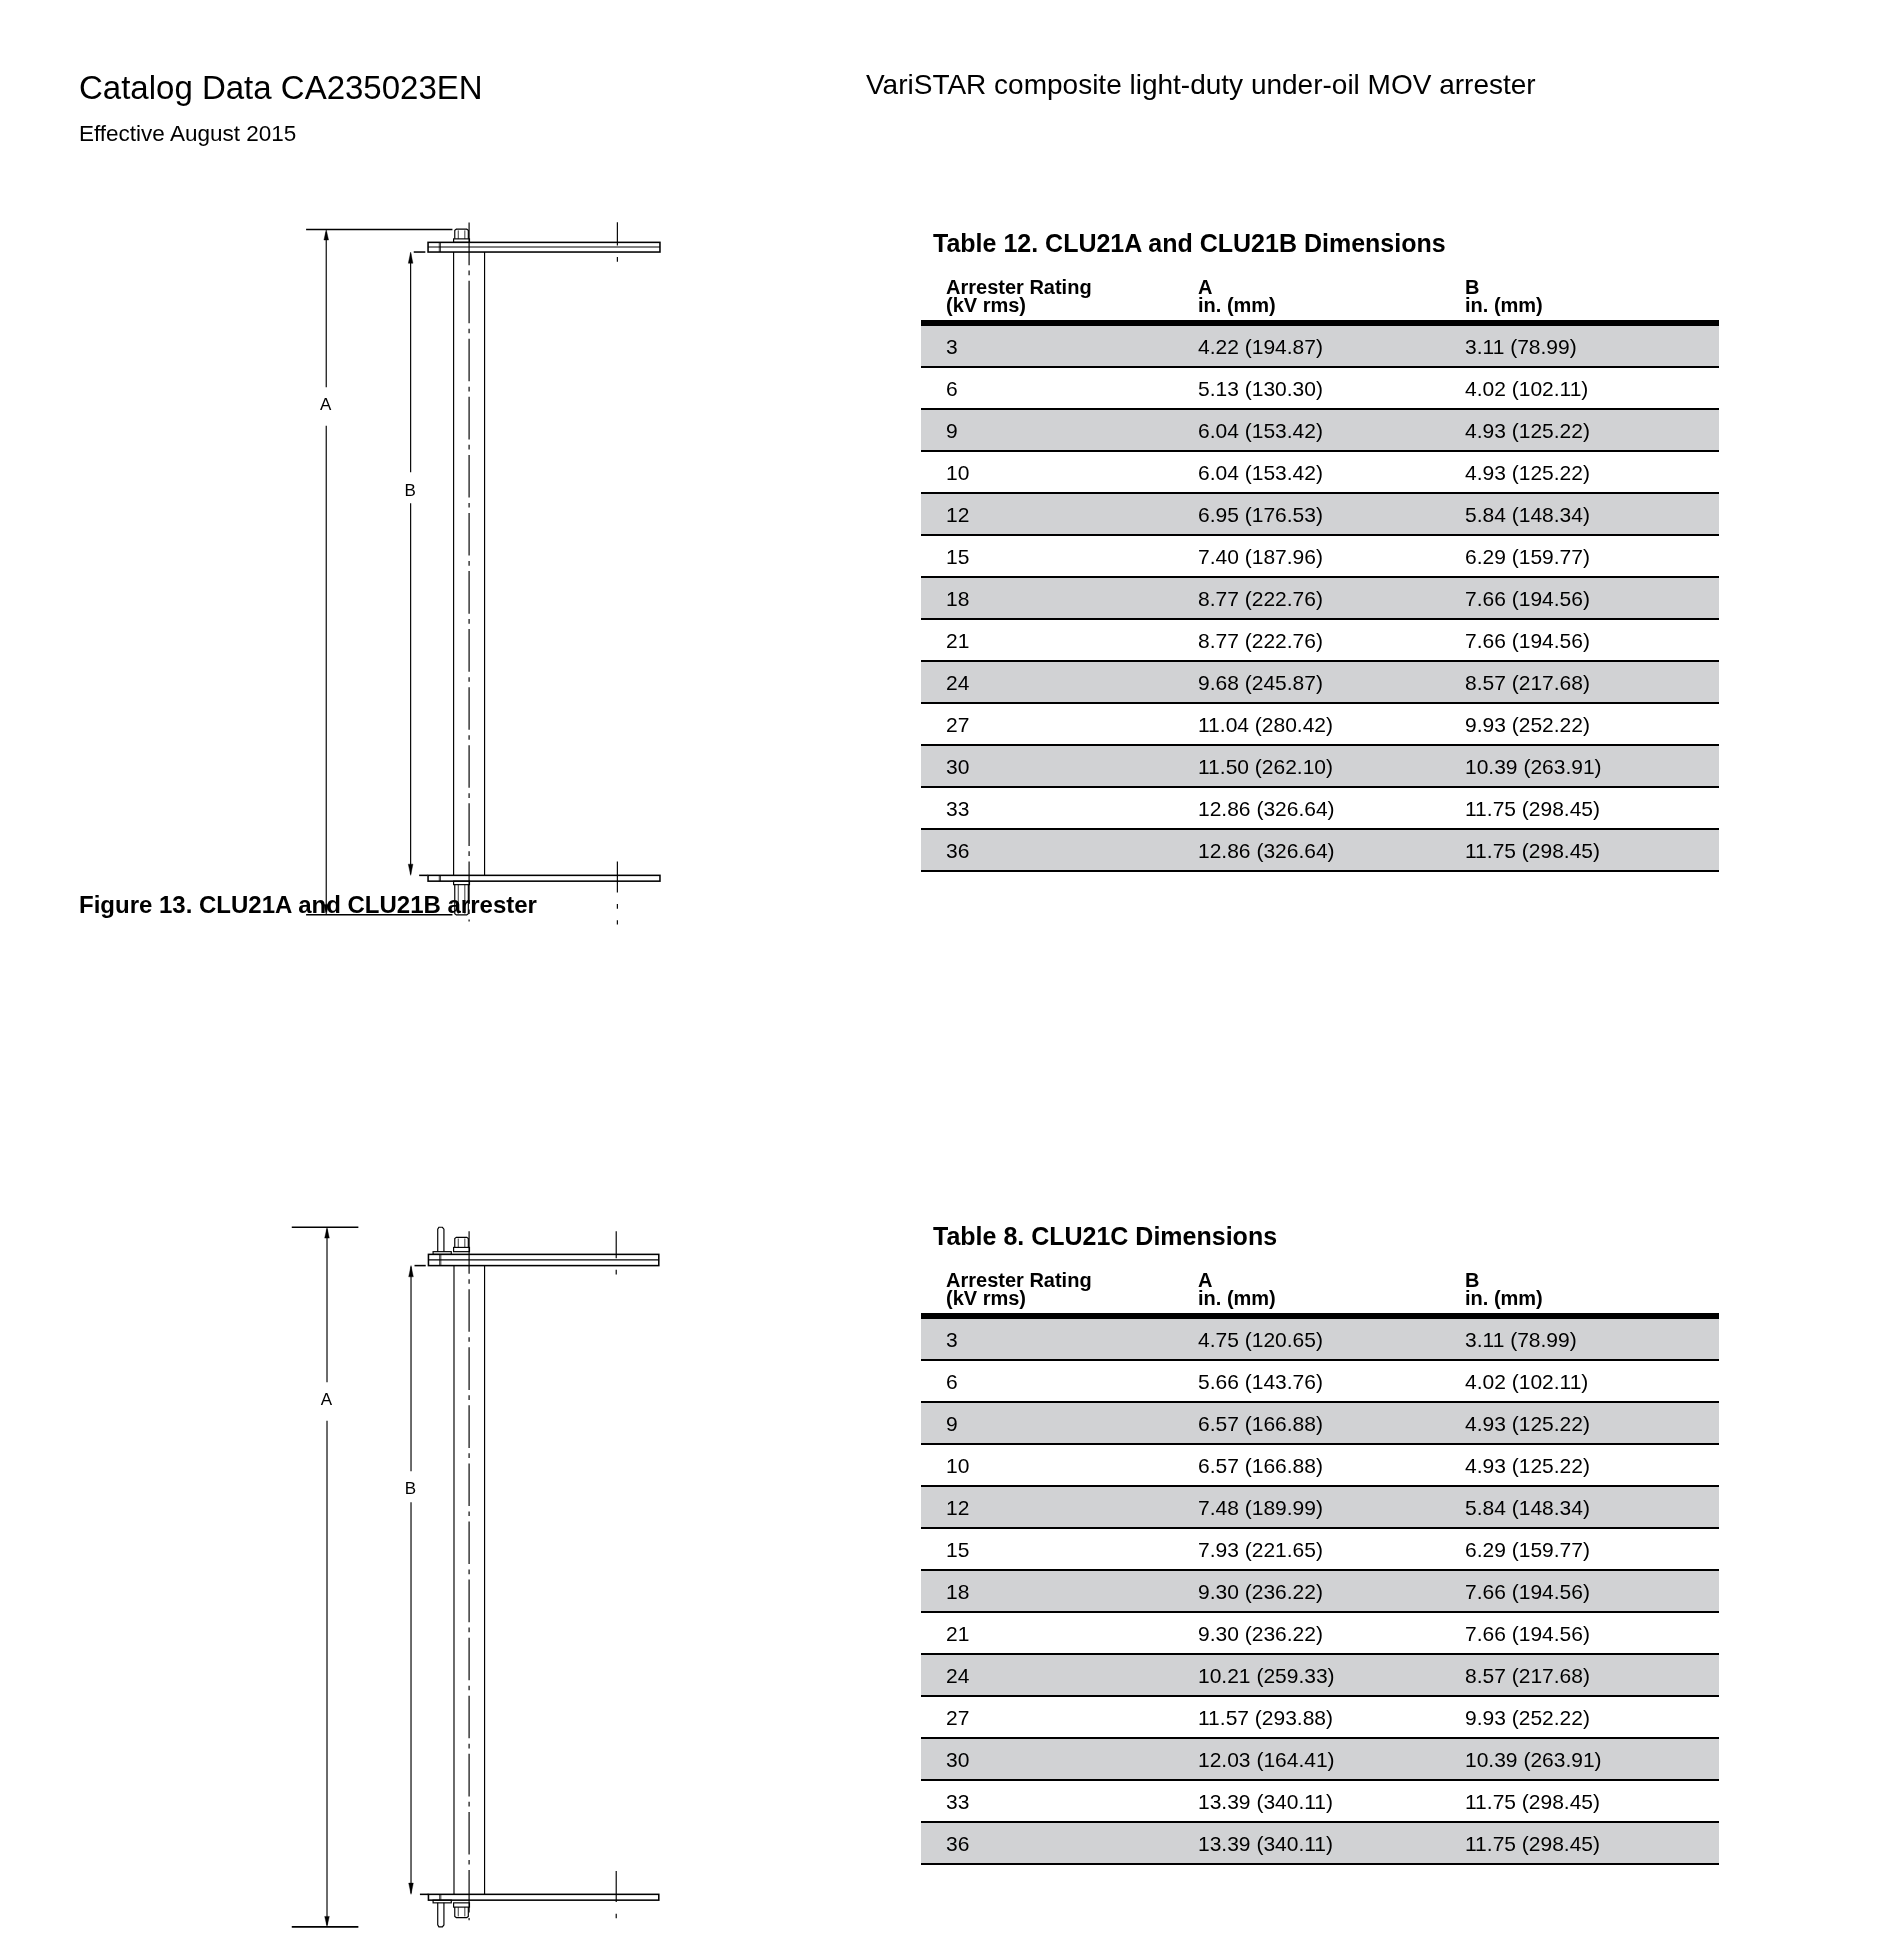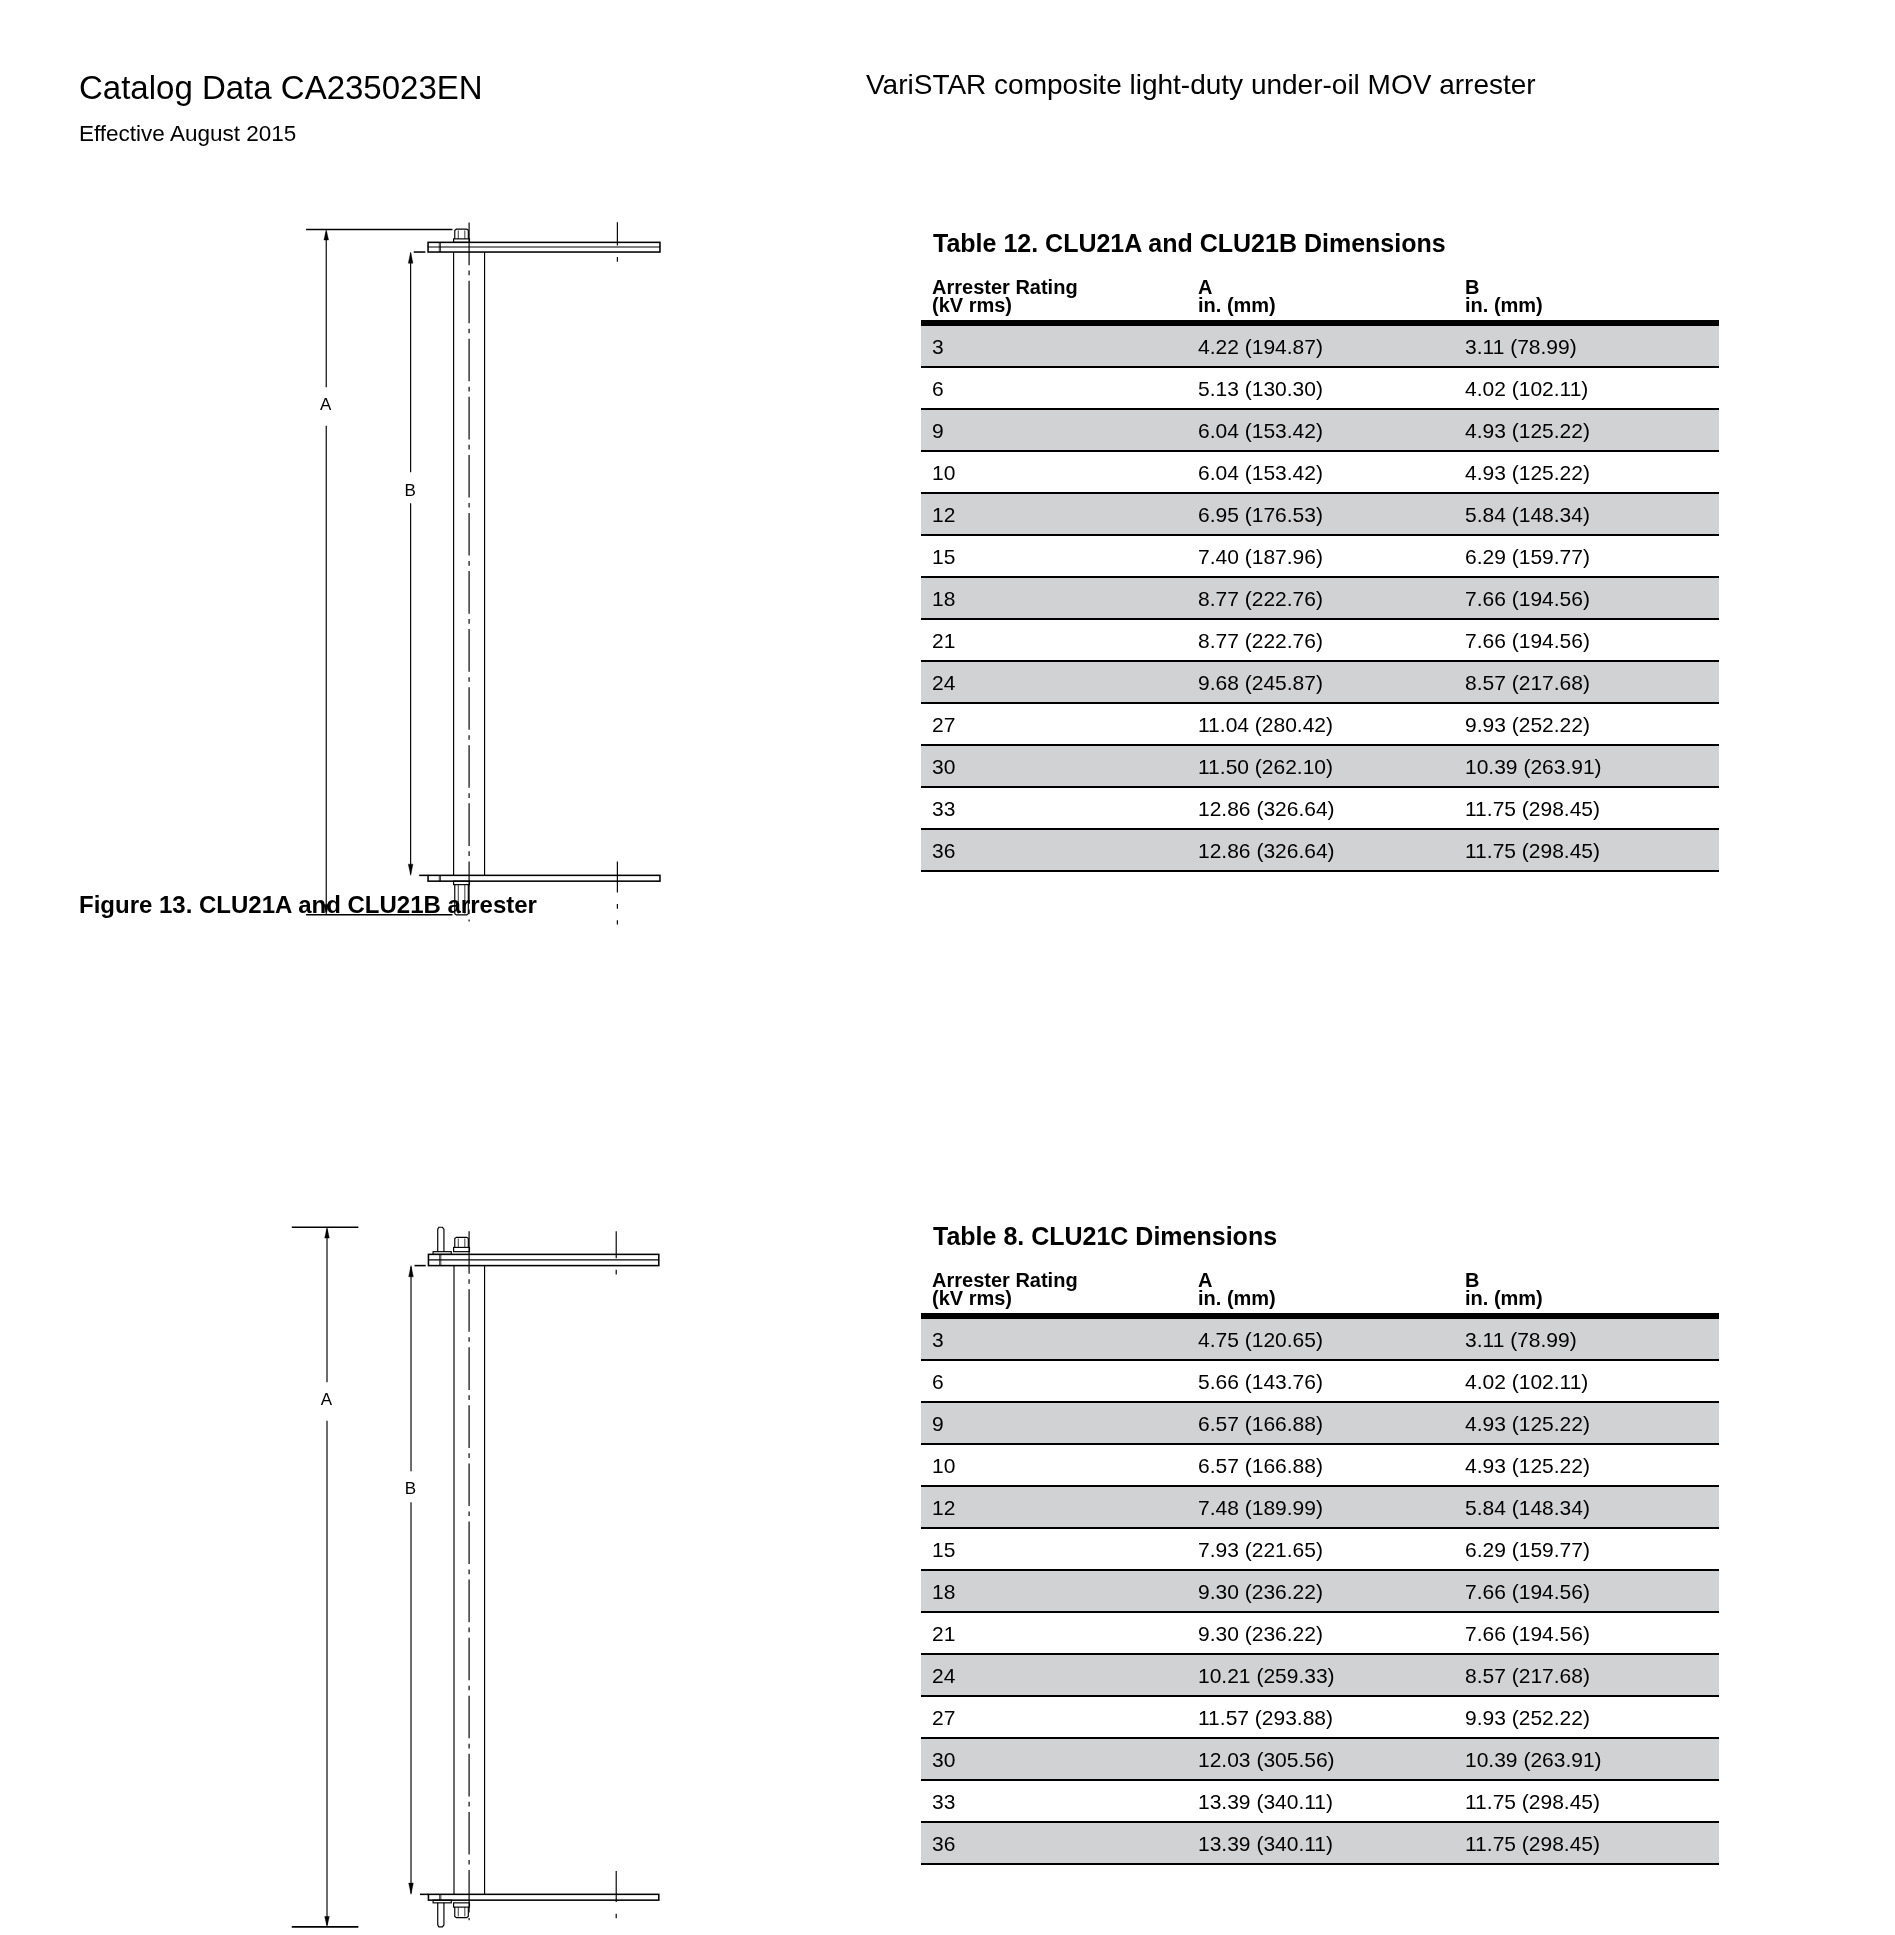--- a/index.html
+++ b/index.html
@@ -22,21 +22,21 @@
     position: relative; height: 46px; border-bottom: 6.2px solid #000;
     font-weight: bold; font-size: 20px; line-height: 18.6px;
   }
   .tbl-head .col { position: absolute; top: 3.9px; }
   .tbl-row {
     position: relative; height: 40px; border-bottom: 2.3px solid #000;
     font-size: 21px;
   }
   .tbl-row.shade { background: #d1d2d4; }
   .tbl-row .col { position: absolute; top: 10px; line-height: 21px; }
-  .c0 { left: 11px; }
+  .c0 { left: 25px; }
   .c1 { left: 277px; }
   .c2 { left: 544px; }
 
   .fig-caption { left: 79px; font-size: 24px; font-weight: bold; white-space: nowrap; }
 
   svg.drawing { position: absolute; overflow: visible; }
   svg.drawing line, svg.drawing rect, svg.drawing path { fill: none; stroke: #000; }
   svg.drawing text { font-family: "Liberation Sans", sans-serif; font-size: 44px; fill: #000; }
 </style>
 </head>
@@ -292,21 +292,21 @@
       <div class="col c1">10.21 (259.33)</div>
       <div class="col c2">8.57 (217.68)</div>
     </div>
     <div class="tbl-row">
       <div class="col c0">27</div>
       <div class="col c1">11.57 (293.88)</div>
       <div class="col c2">9.93 (252.22)</div>
     </div>
     <div class="tbl-row shade">
       <div class="col c0">30</div>
-      <div class="col c1">12.03 (305.56)</div>
+      <div class="col c1">12.03 (164.41)</div>
       <div class="col c2">10.39 (263.91)</div>
     </div>
     <div class="tbl-row">
       <div class="col c0">33</div>
       <div class="col c1">13.39 (340.11)</div>
       <div class="col c2">11.75 (298.45)</div>
     </div>
     <div class="tbl-row shade">
       <div class="col c0">36</div>
       <div class="col c1">13.39 (340.11)</div>

